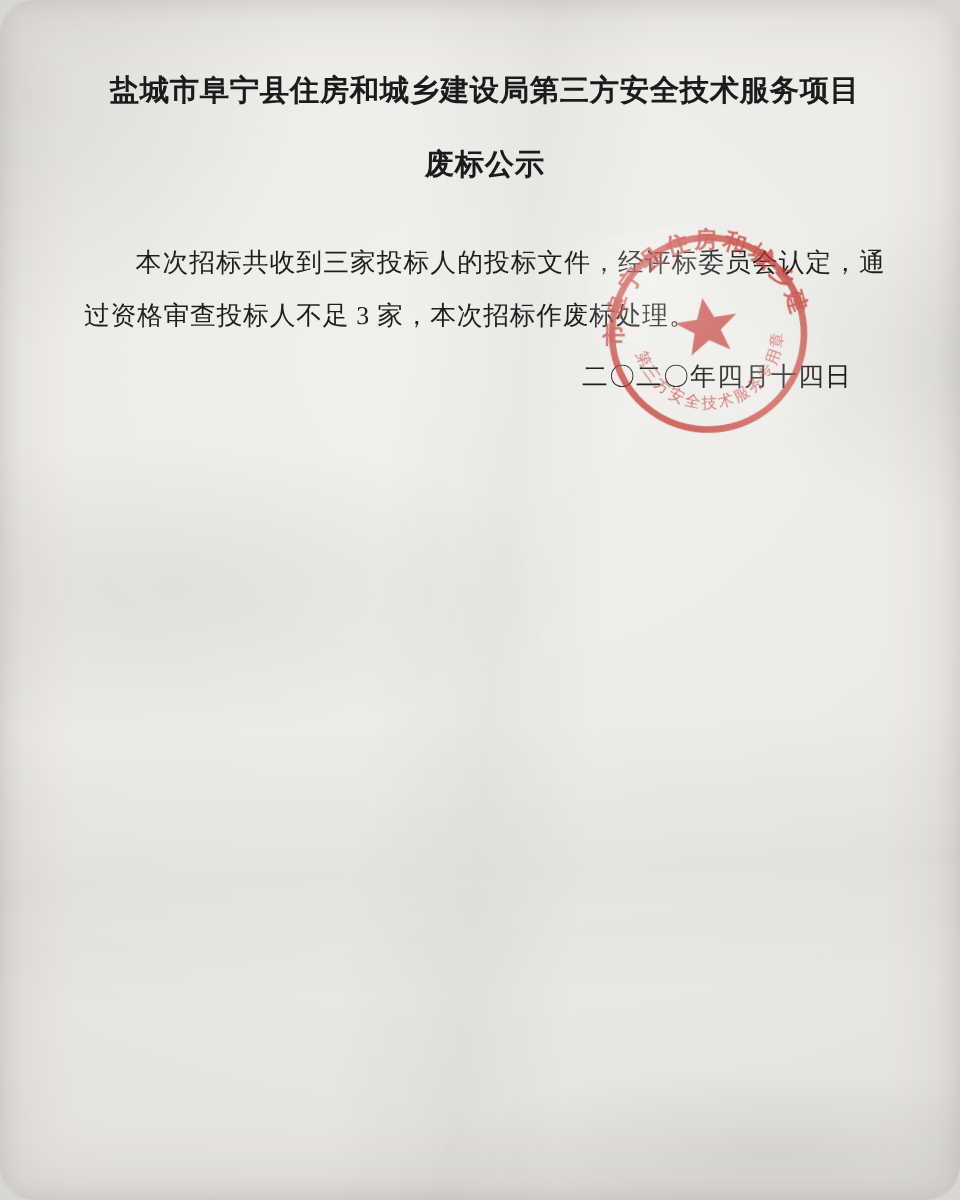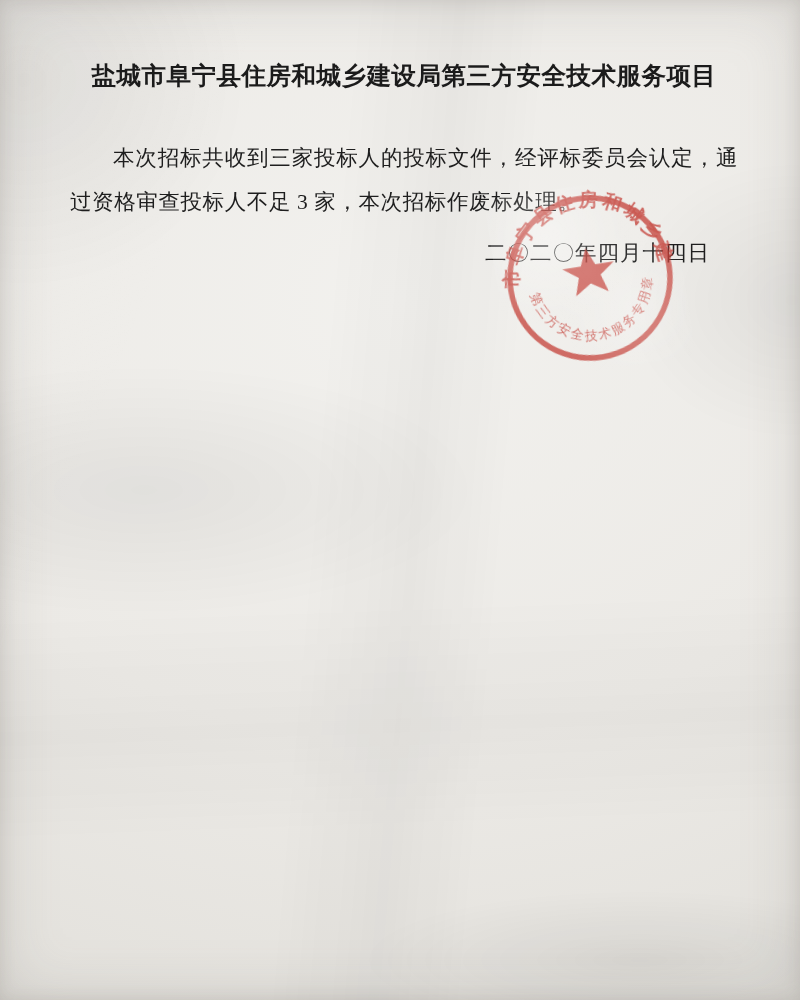--- a/index.html
+++ b/index.html
@@ -13,20 +13,21 @@
     font-family: "Liberation Serif", serif;
     background: #d8d6d2;
   }
   .page {
     position: relative;
     width: 800px;
     height: 1000px;
     background:
       radial-gradient(ellipse 120% 80% at 50% 30%, #f2f1ee 0%, #eceae6 55%, #e2e0db 100%);
     overflow: hidden;
+    border-radius: 29px;
   }
   
   .tex {
     position: absolute;
     inset: 0;
     pointer-events: none;
   }
   .tex.a {
     background:
       linear-gradient(112deg, rgba(255,255,255,0.0) 0%, rgba(255,255,255,0.45) 12%, rgba(255,255,255,0.0) 22%),
@@ -119,20 +120,21 @@
 
 <div class="page">
 
   <div class="tex a"></div>
   <div class="tex b"></div>
 
   <div class="content">
 
     <div class="title-block">
       <div class="title-line one">盐城市阜宁县住房和城乡建设局第三方安全技术服务项目</div>
+      <div class="title-line two">废标公示</div>
     </div>
 
     <div class="body-text">本次招标共收到三家投标人的投标文件，经评标委员会认定，通过资格审查投标人不足 3 家，本次招标作废标处理。</div>
 
     <div class="date-line">二〇二〇年四月十四日</div>
 
   </div>
 
   <div class="seal">
     <div class="seal-wrap">

